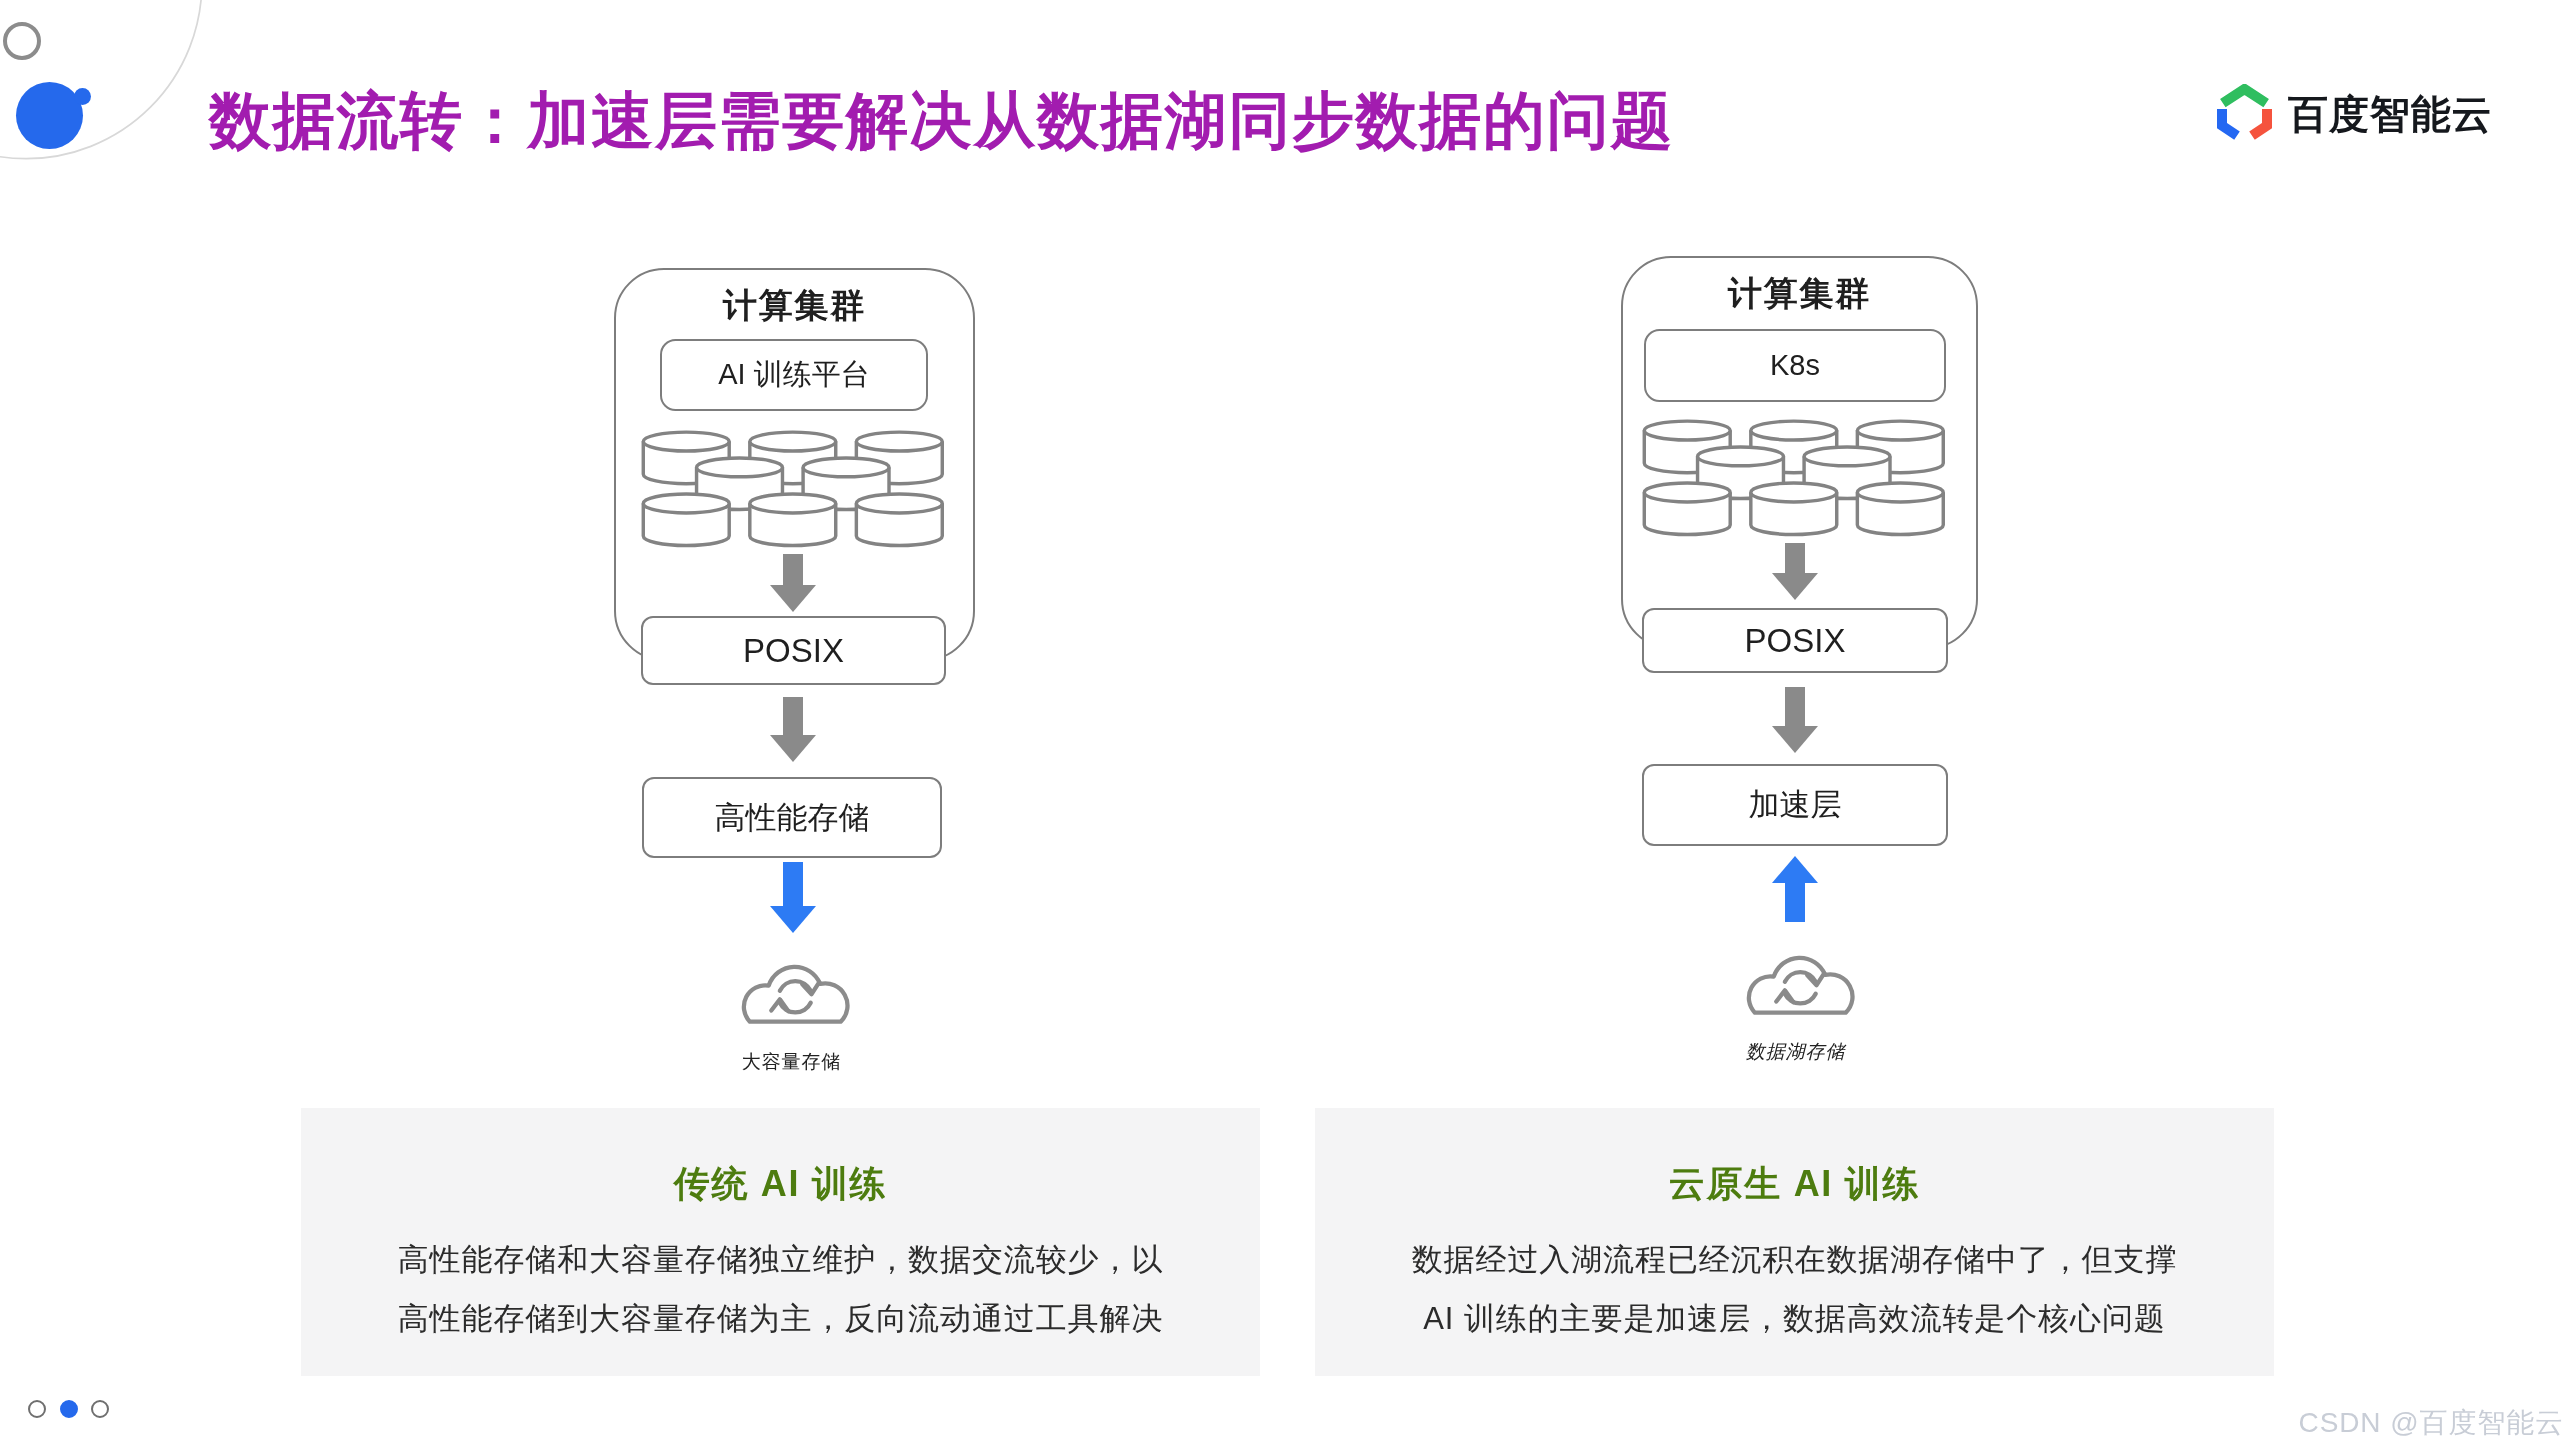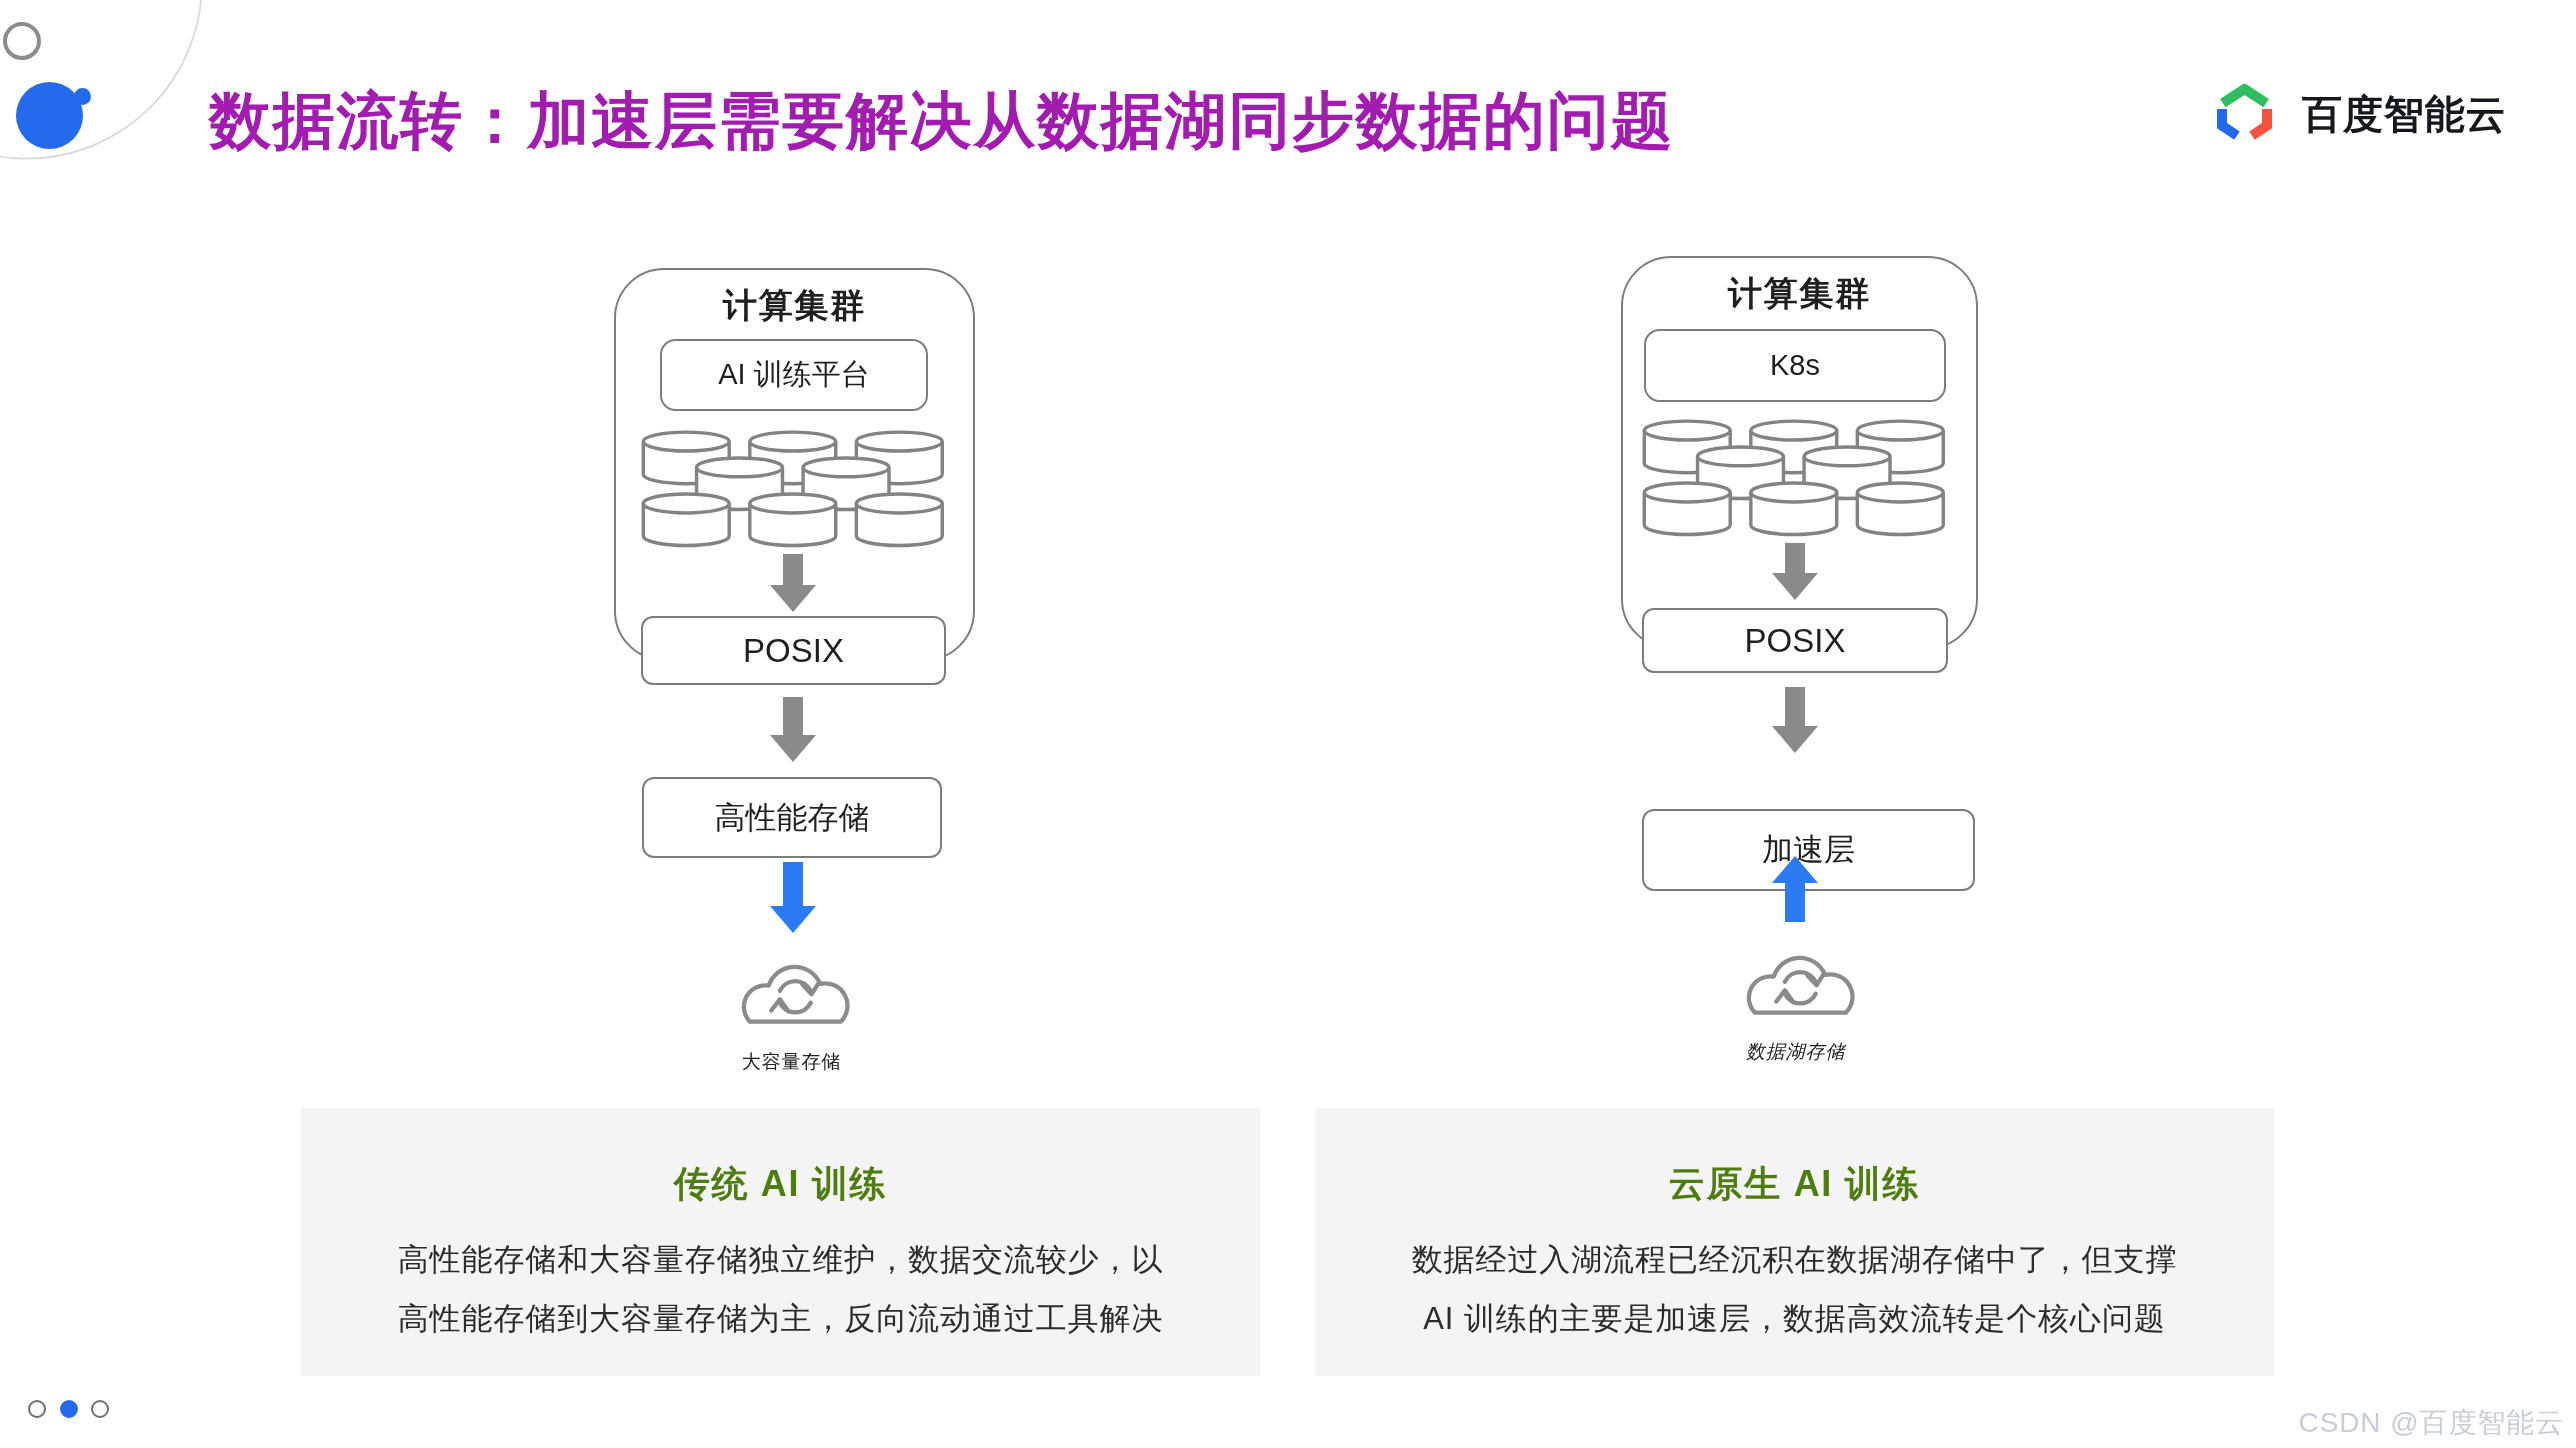--- a/index.html
+++ b/index.html
@@ -18,21 +18,21 @@
   .deco-ring{left:2.6px;top:22px;width:38px;height:38px;border:4.3px solid #8c8c8c;border-radius:50%;box-sizing:border-box;}
   .deco-blue-circle{left:15.5px;top:82px;width:67px;height:67px;border-radius:50%;background:#2569EC;}
   .deco-blue-dot{left:74px;top:88px;width:17px;height:17px;border-radius:50%;background:#2569EC;}
 
   
   .page-title{
     left:209px;top:79px;width:1888px;
     font-size:62px;font-weight:800;letter-spacing:1.7px;color:#a21caf;
     white-space:nowrap;
   }
-  .brand{left:2217px;top:84px;display:flex;align-items:center;gap:30px;}
+  .brand{left:2217px;top:84px;display:flex;align-items:center;gap:16px;}
   .brand-name{font-size:40px;font-weight:700;color:#15181d;letter-spacing:0.9px;white-space:nowrap;}
 
   
   .cluster-box{
     background:#fff;border:2.6px solid #7d7d7d;border-radius:50px;box-sizing:border-box;
   }
   .cluster-title{
     text-align:center;font-size:34px;font-weight:700;color:#1f1f1f;letter-spacing:1.7px;
   }
   .node-box{
@@ -178,21 +178,21 @@
 
   <div class="abs node-box r14" style="left:1642px;top:608px;width:306px;height:65px;font-size:33px;font-weight:500;">
     <span>POSIX</span>
   </div>
 
   <div class="arrow" style="left:1772px;top:687px;">
     <div class="shaft" style="height:39px;"></div>
       <div class="head"></div>
   </div>
 
-  <div class="abs node-box r14" style="left:1642px;top:764px;width:333px;height:82px;font-size:31px;margin-top:45px;">
+  <div class="abs node-box r14" style="left:1642px;top:764px;width:306px;height:82px;font-size:31px;">
     <span>加速层</span>
   </div>
 
   <div class="arrow blue up" style="left:1772px;top:856px;">
     <div class="shaft" style="height:39px;"></div>
       <div class="head"></div>
   </div>
 
   <svg class="abs" style="left:1724px;top:925px;" width="150" height="99" viewBox="0 0 175 115">
     <path d="M36,102 A25,25 0 0 1 58,60 A32,32 0 0 1 118,58 A26,26 0 0 1 142,102 Z" fill="#ffffff" stroke="#8c8c8c" stroke-width="5" stroke-linejoin="round"></path>

